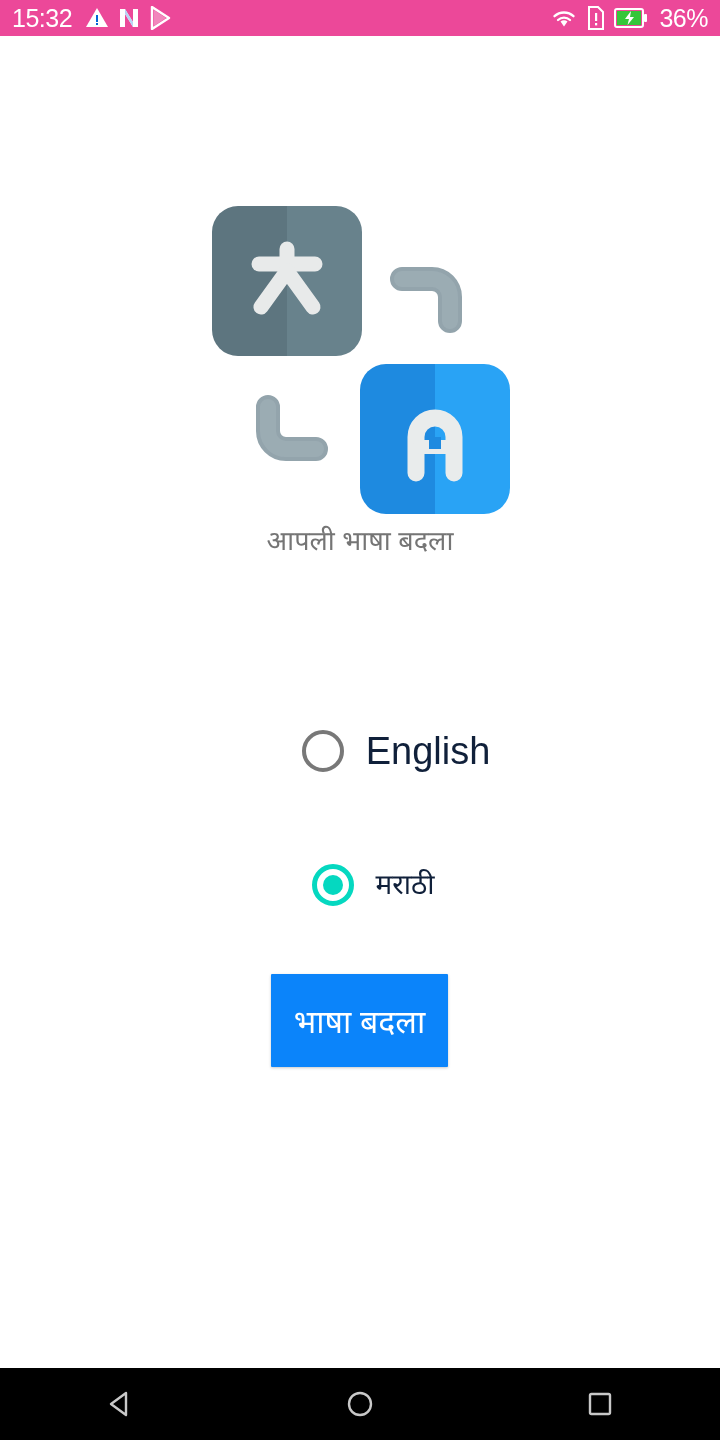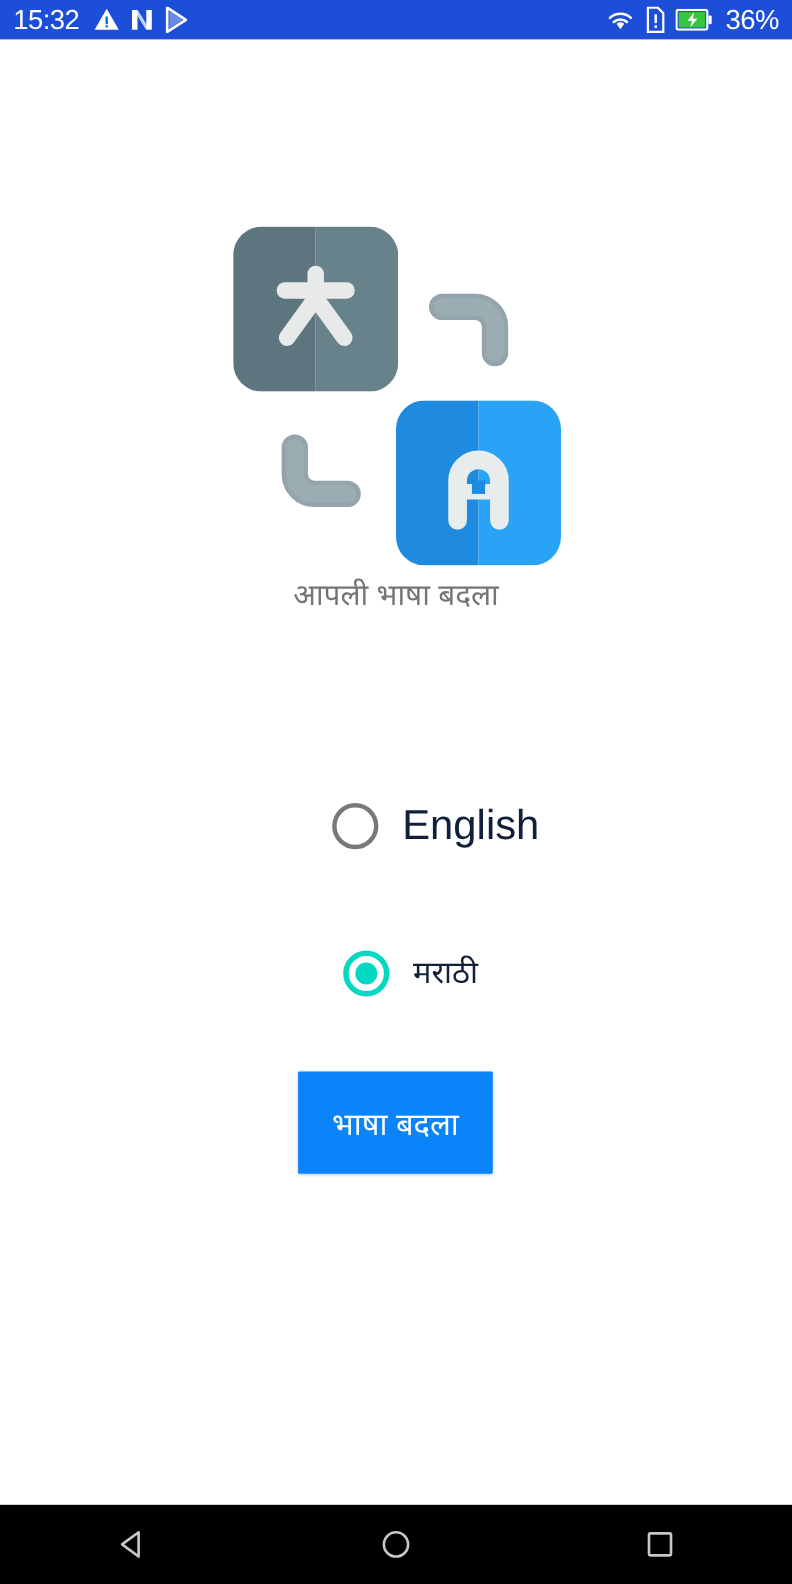--- a/index.html
+++ b/index.html
@@ -14,21 +14,21 @@
     font-family: "Liberation Sans", "DejaVu Sans", sans-serif;
     position: relative;
   }
 
   
   #status-bar {
     position: absolute;
     top: 0; left: 0;
     width: 720px;
     height: 36px;
-    background: #1d4ed8;
+    background: #ec4899;
     display: flex;
     align-items: center;
     justify-content: space-between;
     padding: 0 12px;
     box-sizing: border-box;
     color: #ffffff;
   }
   .sb-left, .sb-right {
     display: flex;
     align-items: center;
@@ -158,21 +158,21 @@
   #change-language-button {
     position: absolute;
     left: 271px;
     top: 938px;
     width: 177px;
     height: 93px;
     background: #0b84fa;
     border: none;
     border-radius: 1px;
     color: #ffffff;
-    font-size: 28px;
+    font-size: 32px;
     font-family: "Liberation Sans", "DejaVu Sans", sans-serif;
     cursor: pointer;
     padding: 0;
     box-shadow: 0 1px 3px rgba(0,0,0,0.22);
     display: flex;
     align-items: center;
     justify-content: center;
   }
 
   

